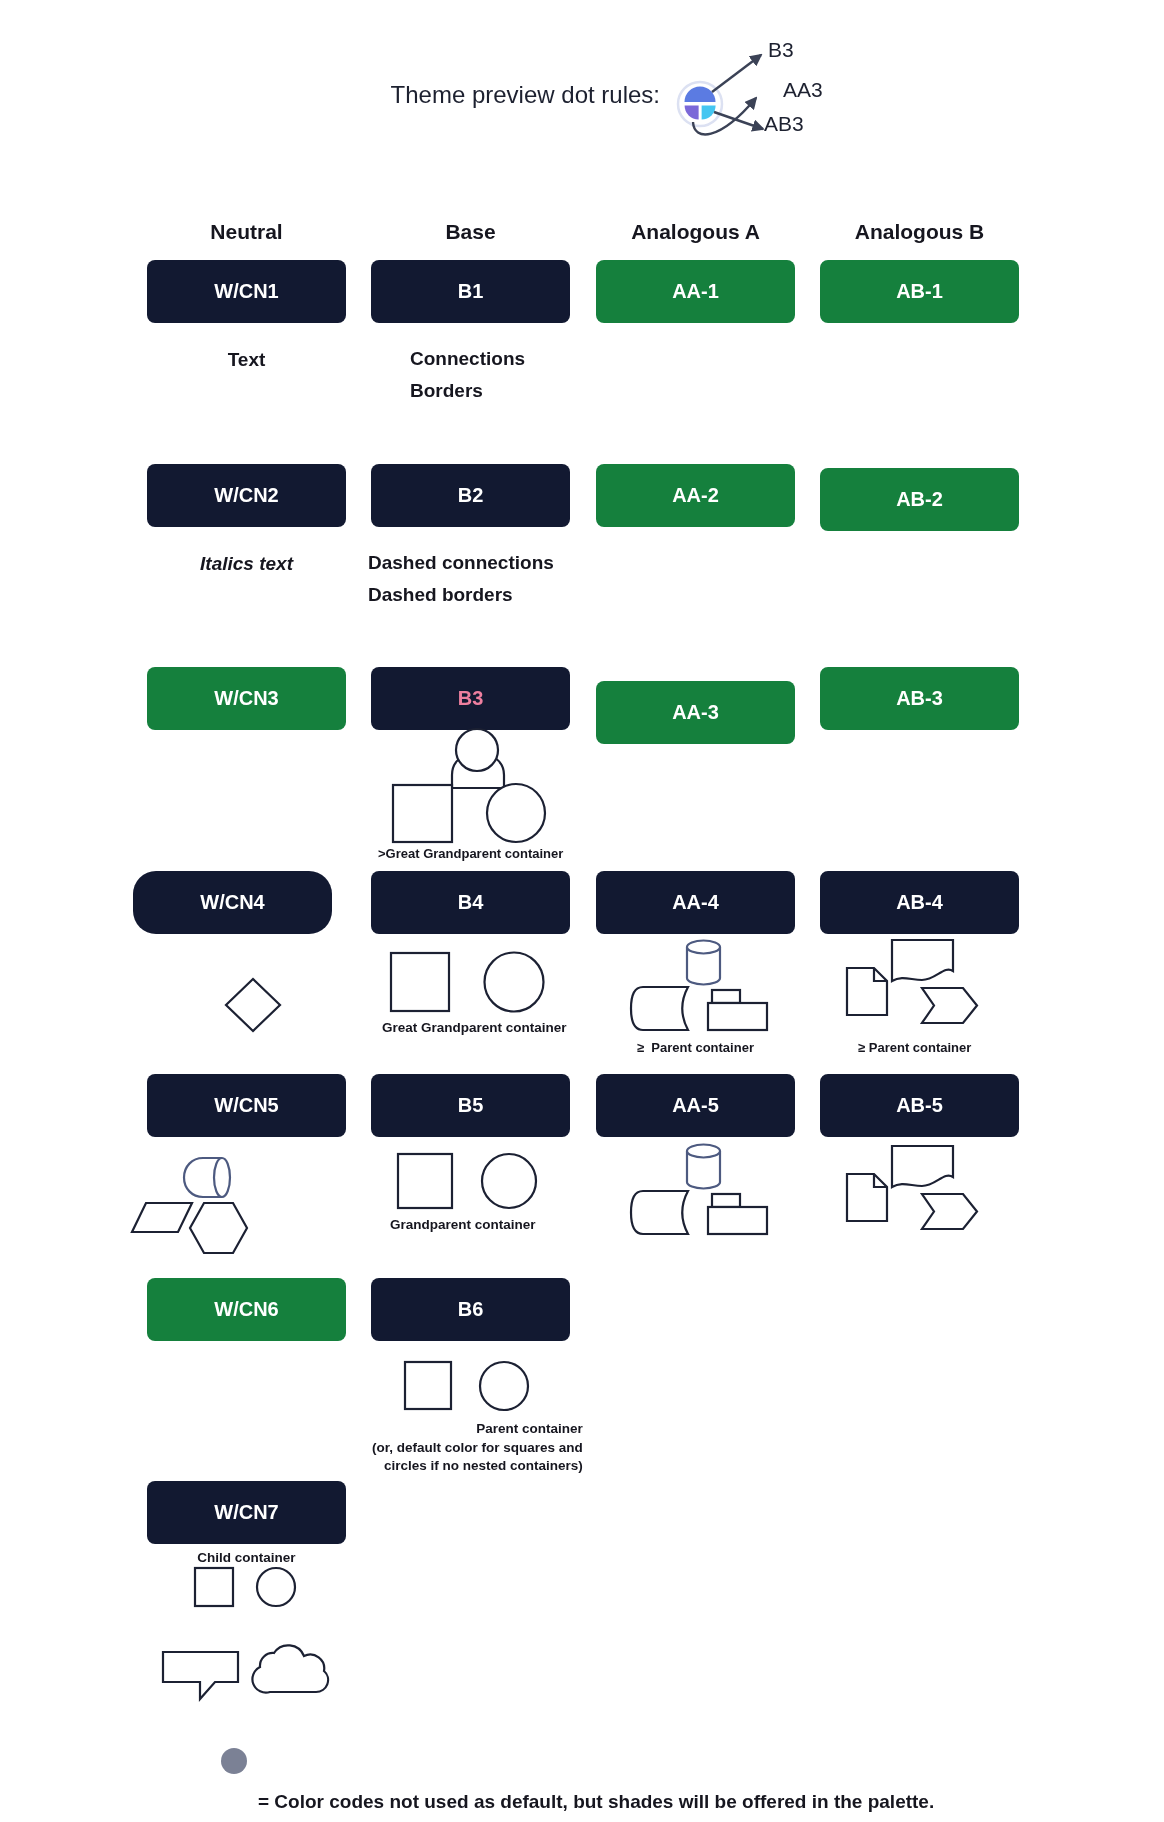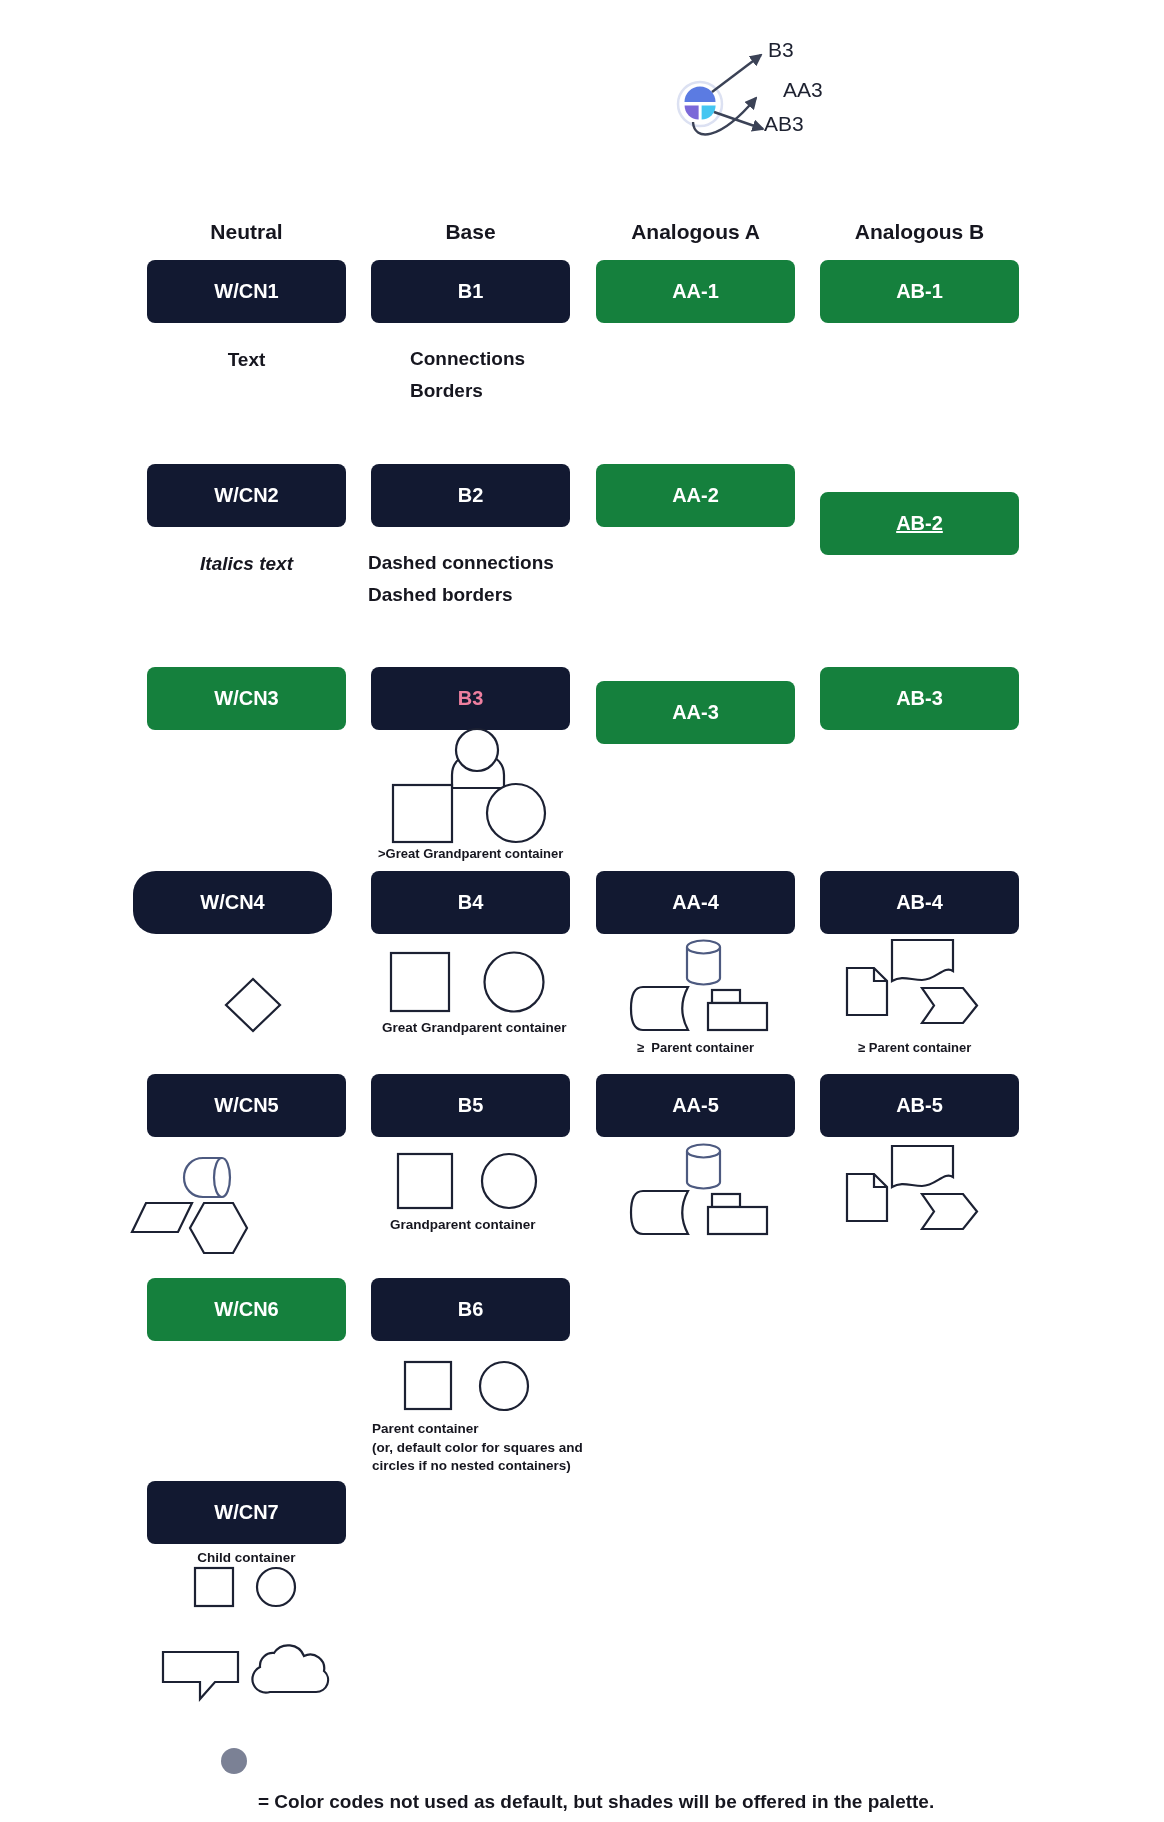--- a/index.html
+++ b/index.html
@@ -10,31 +10,32 @@
   .dot-label{font-size:21px;color:#1d2130;}
   .col-header{font-size:21px;font-weight:bold;text-align:center;color:#16161f;}
   .swatch{width:199px;height:63px;border-radius:8px;display:flex;align-items:center;justify-content:center;
           font-size:20px;font-weight:bold;color:#ffffff;cursor:pointer;}
   .swatch.dark{background:#121931;}
   .swatch.gray{background:#15803d;}
   .swatch.pink-text{color:#ee7f9f;}
   .note{font-size:19px;font-weight:bold;line-height:32px;color:#16161f;}
   .note.center{text-align:center;width:199px;}
   .note.italic{font-style:italic;}
-  .caption{font-size:13px;font-weight:bold;color:#16161f;white-space:pre;line-height:18.5px;}
+  .caption{font-size:13px;font-weight:bold;color:#16161f;white-space:pre;line-height:18.5px;text-align:right;}
   .caption.center{text-align:center;width:199px;font-size:13.5px;}
   .legend-dot{width:26px;height:26px;border-radius:50%;}
   .legend-text{font-size:19px;font-weight:bold;color:#16161f;}
   svg{display:block;overflow:visible;}
 </style>
 </head>
 <body>
 
 <div id="canvas">
 
+  <div class="abs title" style="left:330px;top:81px;width:330px;">Theme preview dot rules:</div>
 
   <svg class="abs" style="left:652px;top:28px;" width="130" height="122">
     <defs>
       <marker id="ah" viewBox="0 0 10 10" refX="8.5" refY="5" markerWidth="5.2" markerHeight="5.2" orient="auto">
         <path d="M0,0 L10,5 L0,10 Z" fill="#3b4256"></path>
       </marker>
     </defs>
     <circle cx="48" cy="76" r="22" fill="#ffffff" stroke="#dce1f2" stroke-width="2.5"></circle>
     <g>
       <path d="M32.5,74 A15.5,15.5 0 0 1 63.5,74 Z" fill="#5b7be2"></path>
@@ -70,21 +71,21 @@
       <div class="swatch dark" style="position:absolute;left:147px;top:464px;">W/CN2</div>
       <div class="note center italic" style="position:absolute;left:147px;top:548px;">
         <div>Italics text</div>
       </div>
       <div class="swatch dark" style="position:absolute;left:371px;top:464px;">B2</div>
       <div class="note " style="position:absolute;left:368px;top:547px;">
         <div>Dashed connections</div>
         <div>Dashed borders</div>
       </div>
       <div class="swatch gray" style="position:absolute;left:596px;top:464px;">AA-2</div>
-      <div class="swatch gray" style="position:absolute;left:820px;top:492px;text-decoration:underline;">AB-2</div>
+      <div class="swatch gray" style="position:absolute;left:820px;top:468px;">AB-2</div>
       <div class="swatch gray" style="position:absolute;left:147px;top:667px;">W/CN3</div>
       <div class="swatch dark pink-text" style="position:absolute;left:371px;top:667px;">B3</div>
       <div class="abs" style="left:383px;top:726px;">
         <svg width="165" height="122">
           <path d="M69,62 L69,49 C69,35 80,27 94.5,27 C109,27 121,35 121,49 L121,62 Z" stroke="#1c2133" stroke-width="2.2" fill="#ffffff"></path>
      <circle cx="94" cy="24" r="21" stroke="#1c2133" stroke-width="2.2" fill="#ffffff"></circle>
      <rect x="10" y="59" width="59" height="57" stroke="#1c2133" stroke-width="2.2" fill="#ffffff"></rect>
      <circle cx="133" cy="87" r="29" stroke="#1c2133" stroke-width="2.2" fill="#ffffff"></circle>
         </svg>
       </div>

